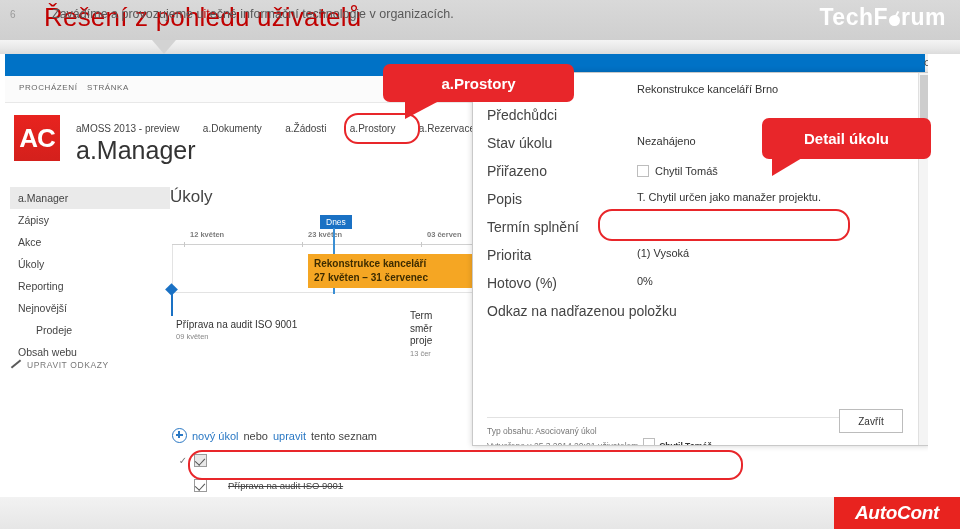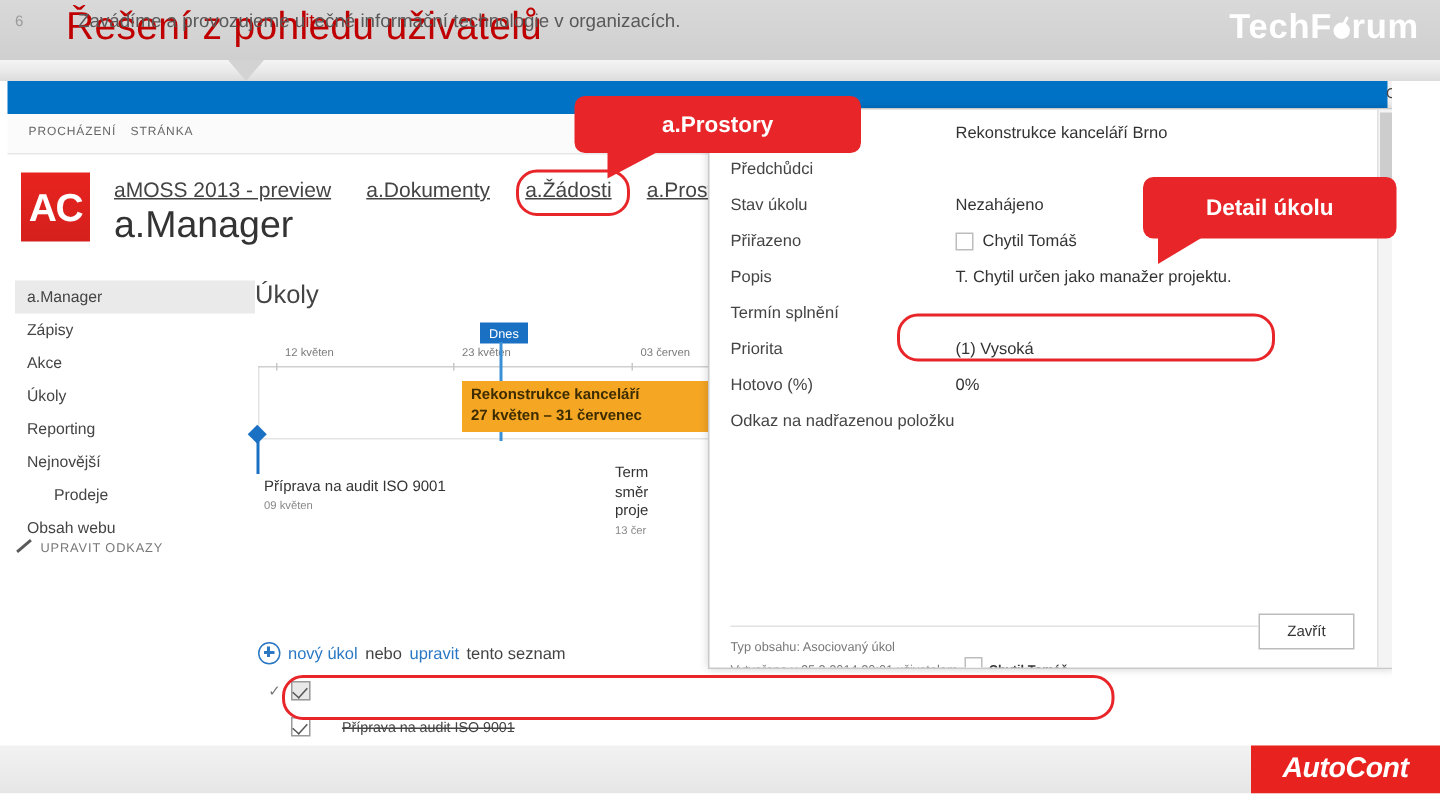--- a/index.html
+++ b/index.html
@@ -73,21 +73,21 @@
   .rtab.b{left:82px;}
 
   .ac-logo{
     position:absolute;left:14px;top:61px;width:46px;height:46px;
     background:linear-gradient(180deg,#e8231f 0%,#d4201c 100%);
     color:#fff;font-weight:bold;font-size:26px;
     display:flex;align-items:center;justify-content:center;
     letter-spacing:-1px;
   }
   .topnav{position:absolute;left:76px;top:64px;white-space:nowrap;}
-  .topnav span{font-size:14px;color:#444;margin-right:19px;text-decoration:underline;}
+  .topnav span{font-size:10px;color:#444;margin-right:19px;}
   .site-title{
     position:absolute;left:76px;top:82px;font-size:25px;color:#333;
     font-weight:300;
   }
 
   
   .leftnav{position:absolute;left:10px;top:133px;width:160px;}
   .ln-item{font-size:10.5px;color:#444;padding:5px 8px;}
   .ln-item.sel{background:#eaeaea;}
   .ln-item.sub{padding-left:26px;}
@@ -103,21 +103,21 @@
     background:#5a5a5a;transform:rotate(-40deg);
   }
 
   
   .ukoly-h{position:absolute;left:170px;top:133px;font-size:17px;color:#444;font-weight:300;}
 
   
   .tl{position:absolute;left:172px;top:176px;width:300px;height:110px;}
   .tl-axis{position:absolute;left:0;top:14px;width:300px;height:1px;background:#d0d0d0;}
   .tl-box{position:absolute;left:0;top:14px;width:300px;height:48px;border:1px solid #e3e3e3;border-top:none;}
-  .tl-tick{position:absolute;top:0;font-size:7.5px;color:#7a7a7a;white-space:nowrap;}
+  .tl-tick{position:absolute;top:0;font-size:7.5px;color:#7a7a7a;white-space:nowrap;font-weight:bold;}
   .tl-tick::after{content:"";position:absolute;left:-6px;top:12px;width:1px;height:5px;background:#c8c8c8;}
   .tl-today{
     position:absolute;left:148px;top:-15px;background:#1a71c4;color:#fff;
     font-size:8.5px;padding:2px 6px;white-space:nowrap;
   }
   .tl-todayline{position:absolute;left:161px;top:-2px;width:2px;height:66px;background:#3b8fd4;}
   .tl-diamond{
     position:absolute;left:-5px;top:55px;width:9px;height:9px;background:#1a71c4;
     transform:rotate(45deg);
   }
@@ -177,21 +177,21 @@
     background:#fff;border:1px solid #c9c9c9;box-shadow:0 0 6px rgba(0,0,0,.18);
     overflow:hidden;
   }
   .dlg-scroll{
     position:absolute;right:0;top:0;width:10px;height:372px;background:#f4f4f4;
     border-left:1px solid #e0e0e0;
   }
   .dlg-scroll .thumb{position:absolute;left:1px;top:2px;width:8px;height:54px;background:#cdcdcd;}
   .dlg-body{position:absolute;left:14px;top:10px;width:420px;}
   .frow{display:flex;margin-bottom:12px;}
-  .flab{width:150px;font-size:11px;color:#444;}
+  .flab{width:150px;font-size:14px;color:#444;}
   .fval{font-size:11px;color:#333;flex:1;}
   .fval.chk{display:flex;align-items:center;gap:6px;}
   .cbw{display:inline-block;width:10px;height:10px;border:1px solid #bdbdbd;background:#fff;}
   .hl-meth{
     display:inline-block;font-weight:bold;font-size:11px;color:#333;
   }
   .dlg-sep{
     position:absolute;left:14px;top:344px;width:406px;height:1px;background:#e2e2e2;
   }
   .dlg-meta{

